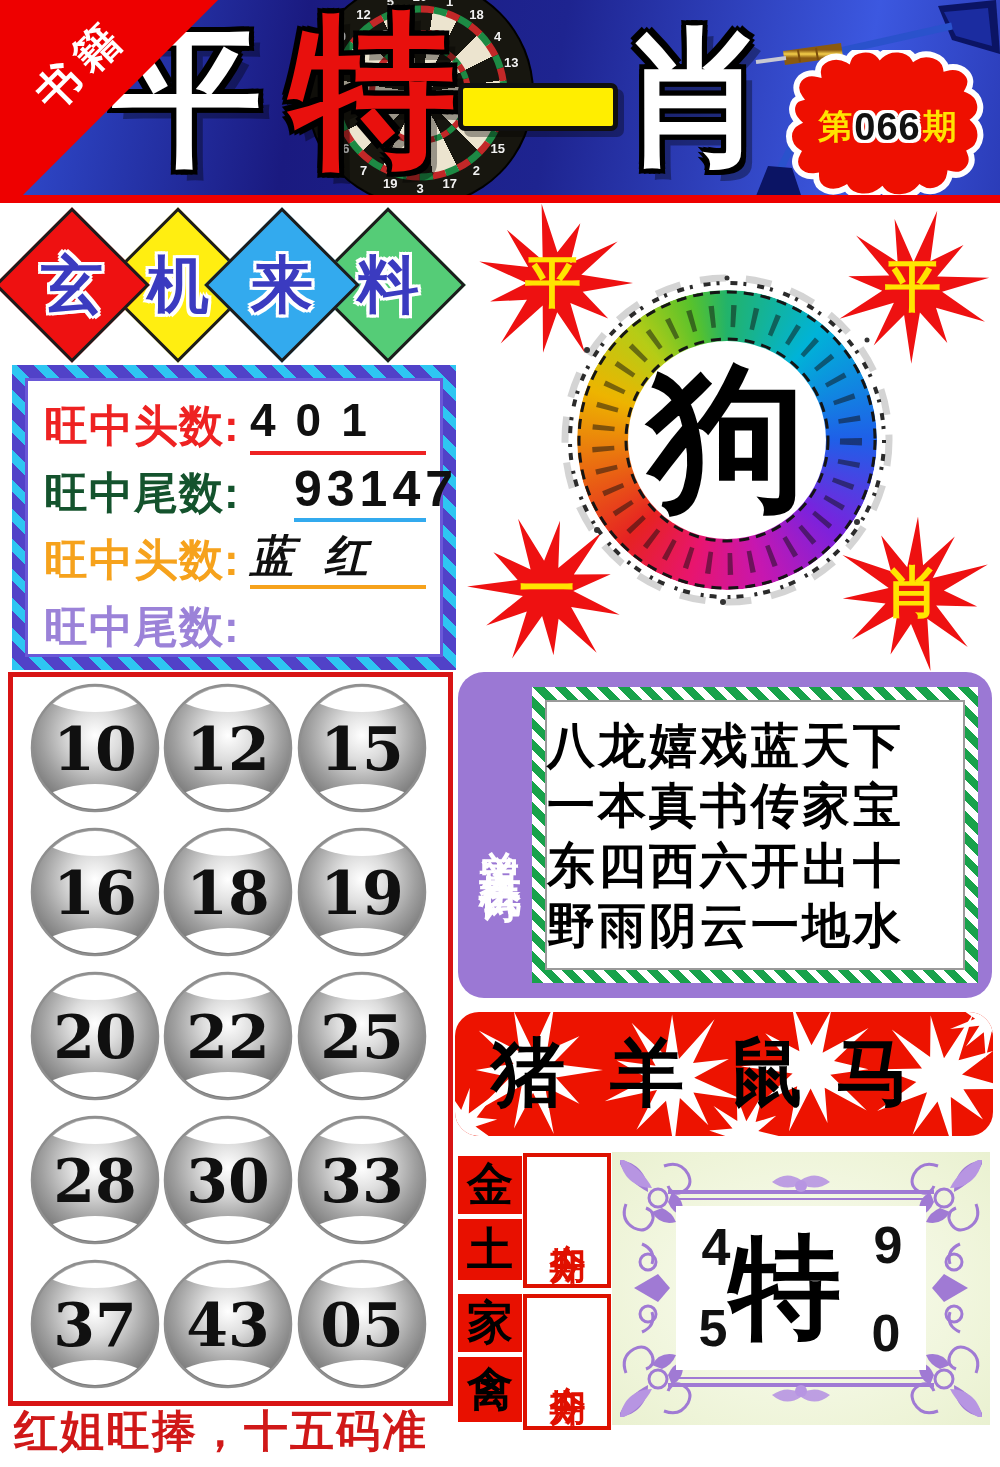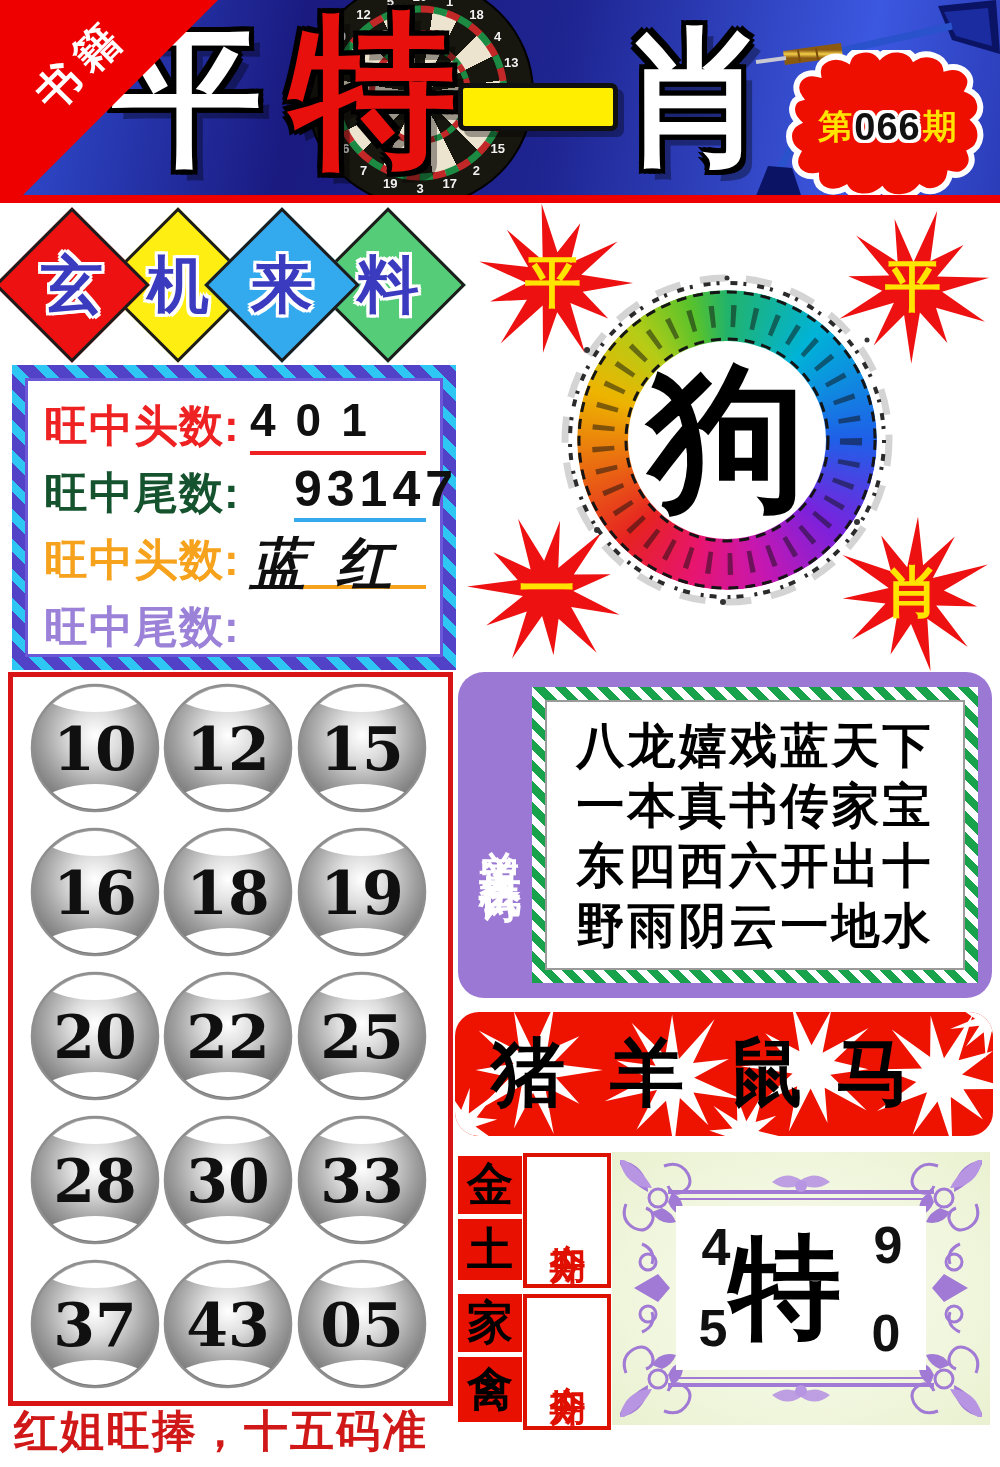--- a/index.html
+++ b/index.html
@@ -48,21 +48,21 @@
   .info{position:absolute;left:12px;top:365px;width:436px;height:297px;border-radius:0;
         background:repeating-linear-gradient(45deg,#2ec6f2 0 9px,#5142c8 9px 21px);padding:4px;}
   .info-in{position:absolute;inset:13px;background:#fff;border:3px solid #6a58d8;}
   .irow-label{position:absolute;left:16px;font-size:44px;font-weight:900;letter-spacing:1px;}
   .irow-val{position:absolute;left:222px;right:14px;height:58px;border-bottom:4px solid #0369a1;
         color:#101010;}
   .lr1{color:#ee2222}.lr2{color:#14532d}.lr3{color:#f6a21c}.lr4{color:#9b82d8}
   .ur1{border-color:#ee2222}.ur2{border-color:#33aaee}.ur3{border-color:#f6a21c}.ur4{border-color:#9b82d8}
   .vnum1{font-size:46px;font-weight:900;letter-spacing:20px;}
   .vnum2{font-size:50px;font-weight:900;letter-spacing:5px;margin-left:44px;}
-  .vscript{font-size:56px;font-weight:bold;font-style:italic;letter-spacing:30px;
+  .vscript{font-size:44px;font-weight:bold;font-style:italic;letter-spacing:30px;
         font-family:Liberation Sans, sans-serif;}
   
   .balls{position:absolute;left:8px;top:672px;width:435px;height:724px;border:5px solid #d81414;}
   .balls svg{position:absolute;inset:0;}
   
   .slogan{position:absolute;left:14px;top:1402px;width:440px;font-size:44px;font-weight:900;
         color:#d01818;letter-spacing:2px;font-family:"DejaVu Serif",serif;}
   
   .burst{position:absolute;width:170px;height:170px;}
   .burst svg{position:absolute;inset:0;}
@@ -82,21 +82,21 @@
   
   .poem{position:absolute;left:458px;top:672px;width:534px;height:326px;background:#9b78d4;
         border-radius:26px;}
   .poem-title{position:absolute;left:10px;top:16px;bottom:16px;width:60px;writing-mode:vertical-rl;
         text-orientation:upright;font-size:42px;font-weight:900;color:#fff;letter-spacing:6px;
         text-align:center;}
   .poem-panel{position:absolute;left:74px;top:15px;right:14px;bottom:15px;background:#fff;
         border:13px solid #18a24b;
         border-image:repeating-linear-gradient(45deg,#18a24b 0 8px,#ffffff 8px 15px) 13;
         box-shadow:inset 0 0 0 2px #9a9a9a;}
-  .poem-line{font-size:48px;font-weight:bold;color:#000;text-align:center;line-height:60px;
+  .poem-line{font-size:48px;font-weight:bold;color:#000;line-height:60px;
         font-family:"DejaVu Serif",serif;letter-spacing:3px;}
   .poem-panel .wrap{position:absolute;inset:6px 2px;display:flex;flex-direction:column;justify-content:center;}
   
   .banner{position:absolute;left:455px;top:1012px;width:538px;height:124px;background:#ed1300;
         border-radius:24px;overflow:hidden;}
   .banner svg{position:absolute;inset:0;}
   .banner-char{position:absolute;top:0;height:124px;display:flex;align-items:center;
         justify-content:center;width:110px;font-size:74px;font-weight:900;color:#000;
         font-family:"DejaVu Serif",serif;}
   

